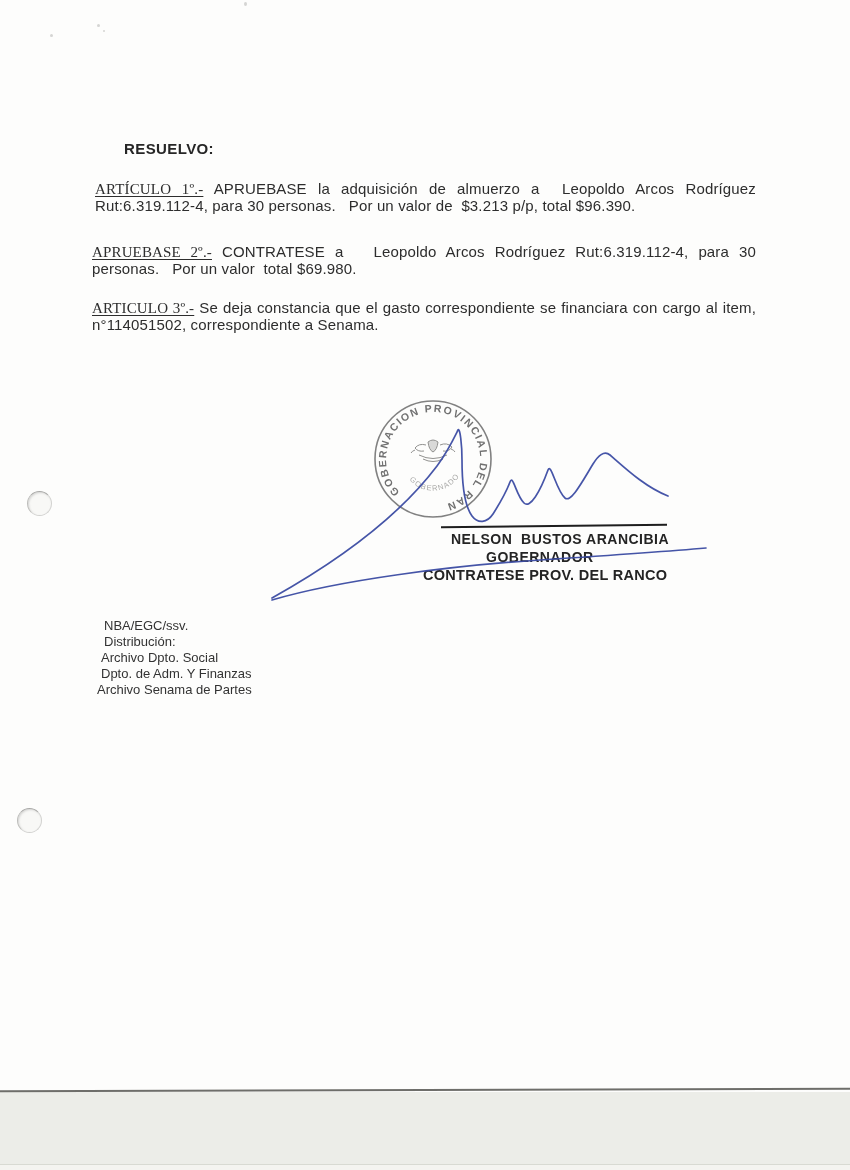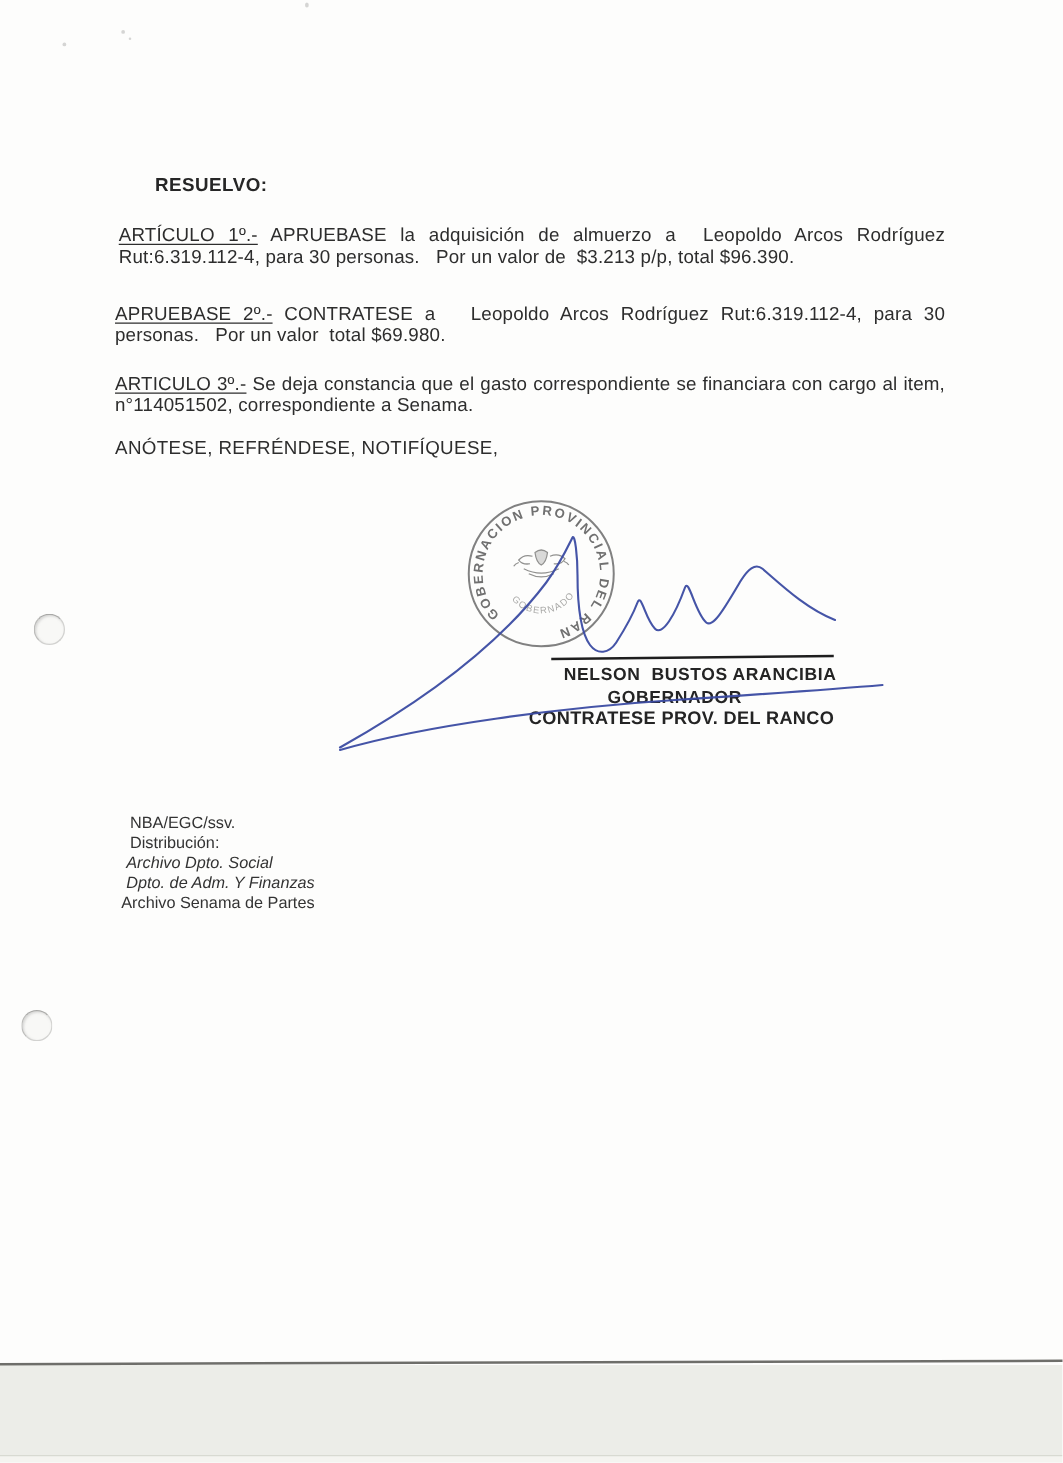--- a/index.html
+++ b/index.html
@@ -22,20 +22,21 @@
     position: absolute;
     font-size: 15px; color: #2d2d2d;
     line-height: 16.5px; letter-spacing: 0.15px;
     text-align: justify;
     white-space: pre-wrap;
   }
   .art-label {
     text-decoration: underline;
     text-underline-offset: 2px;
     text-decoration-thickness: 1.2px;
+    font-family: Liberation Serif, serif;
   }
   .closing {
     position: absolute; left: 92px; top: 350px;
     font-size: 15px; color: #2d2d2d; letter-spacing: 0.3px;
     white-space: pre;
   }
 
   .stamp-svg { position: absolute; left: 353px; top: 379px; }
   .signature-svg { position: absolute; left: 255px; top: 385px; z-index: 3; }
 
@@ -55,25 +56,25 @@
     letter-spacing: 0.5px;
   }
   .sig-org {
     position: absolute; left: 423px; top: 567px;
     font-size: 14.5px; font-weight: bold; color: #242424;
     letter-spacing: 0.3px;
   }
 
   .footer-block {
     position: absolute; left: 97px; top: 618px;
-    font-size: 13px; color: #333; line-height: 16px; margin-top: 32px;
+    font-size: 13px; color: #333; line-height: 16px;
   }
   .footer-block div { white-space: pre; }
   .ind { padding-left: 7px; }
-  .ind2 { padding-left: 4px; font-style: italic; }
+  .ind2 { padding-left: 4px; }
 
   .hole {
     position: absolute; width: 23px; height: 23px;
     border-radius: 50%;
     background: #f8f8f6;
     border: 1px solid #d2d2d0;
     border-top-color: #a9a9a7;
     border-left-color: #bcbcba;
     box-shadow: inset 1px 1px 2px rgba(150,150,148,0.35);
   }
@@ -116,21 +117,20 @@
   <div class="speck speck4"></div>
 
   <div class="heading">RESUELVO:</div>
 
   <div class="para" style="left:95px; top:181px; width:661px;"><span class="art-label">ARTÍCULO 1º.-</span><span> APRUEBASE la adquisición de almuerzo a  Leopoldo Arcos Rodríguez Rut:6.319.112-4, para 30 personas.   Por un valor de  $3.213 p/p, total $96.390.</span></div>
 
   <div class="para" style="left:92px; top:244px; width:664px;"><span class="art-label">APRUEBASE 2º.-</span><span> CONTRATESE a   Leopoldo Arcos Rodríguez Rut:6.319.112-4, para 30 personas.   Por un valor  total $69.980.</span></div>
 
   <div class="para" style="left:92px; top:300px; width:664px;"><span class="art-label">ARTICULO 3º.-</span><span> Se deja constancia que el gasto correspondiente se financiara con cargo al item, n°114051502, correspondiente a Senama.</span></div>
 
-  <div class="closing">ANÓTESE, REFRÉNDESE, NOTIFÍQUESE,</div>
 
   <svg class="stamp-svg" width="160" height="160" viewBox="0 0 160 160">
     <circle cx="80" cy="80" r="58" fill="none" stroke="#6b6b6b" stroke-width="1.6" opacity="0.85"></circle>
     <defs>
       <path id="ringPath" d="M 46.8 113.2 A 47 47 0 1 1 94 125" fill="none"></path>
       <path id="innerPath" d="M 52 94 A 31 31 0 0 0 108 94" fill="none"></path>
     </defs>
     <text font-family="Liberation Sans, sans-serif" font-size="10.5" font-weight="bold" fill="#616161" letter-spacing="1.6" opacity="0.9">
       <textPath href="#ringPath">GOBERNACION PROVINCIAL DEL RANCO</textPath>
     </text>

